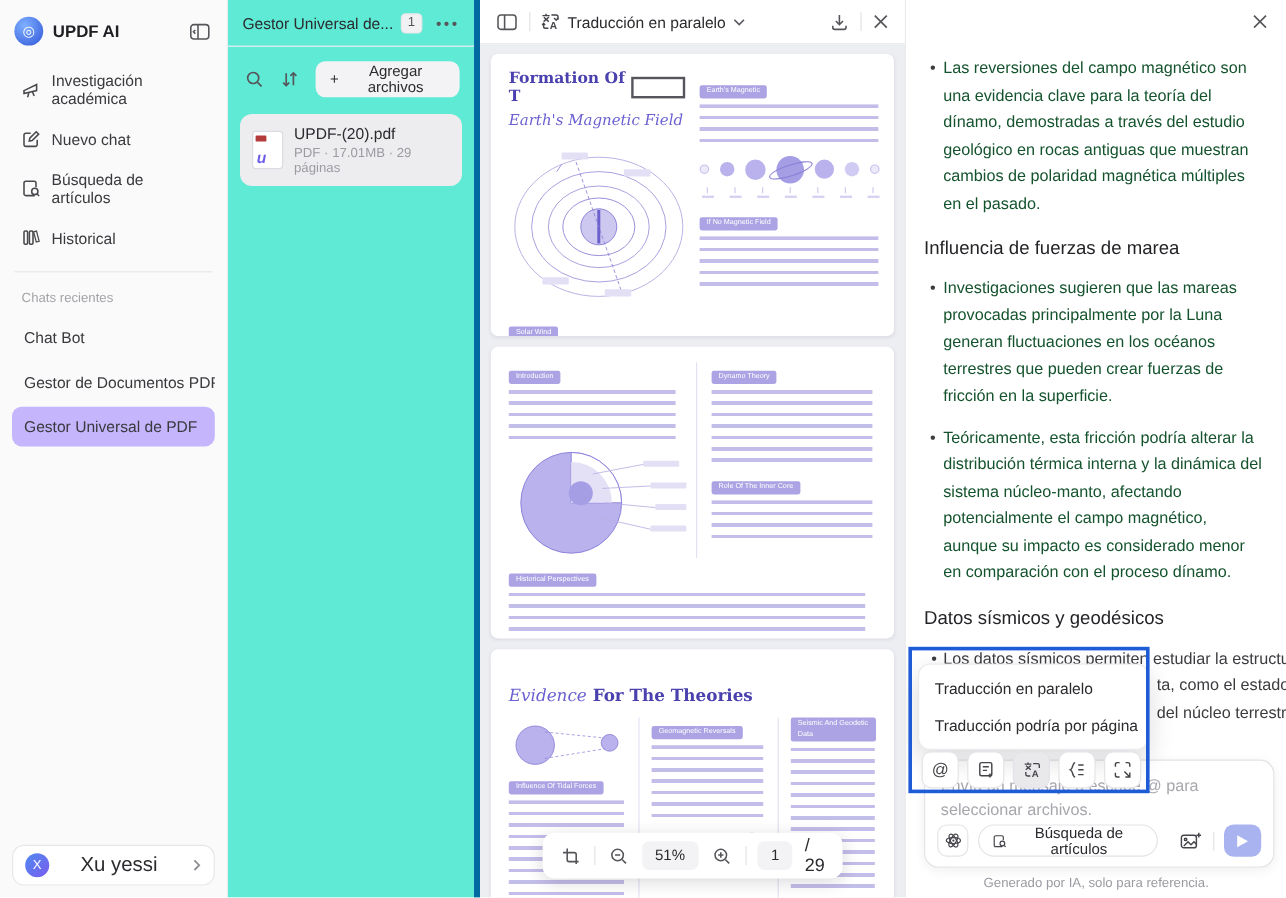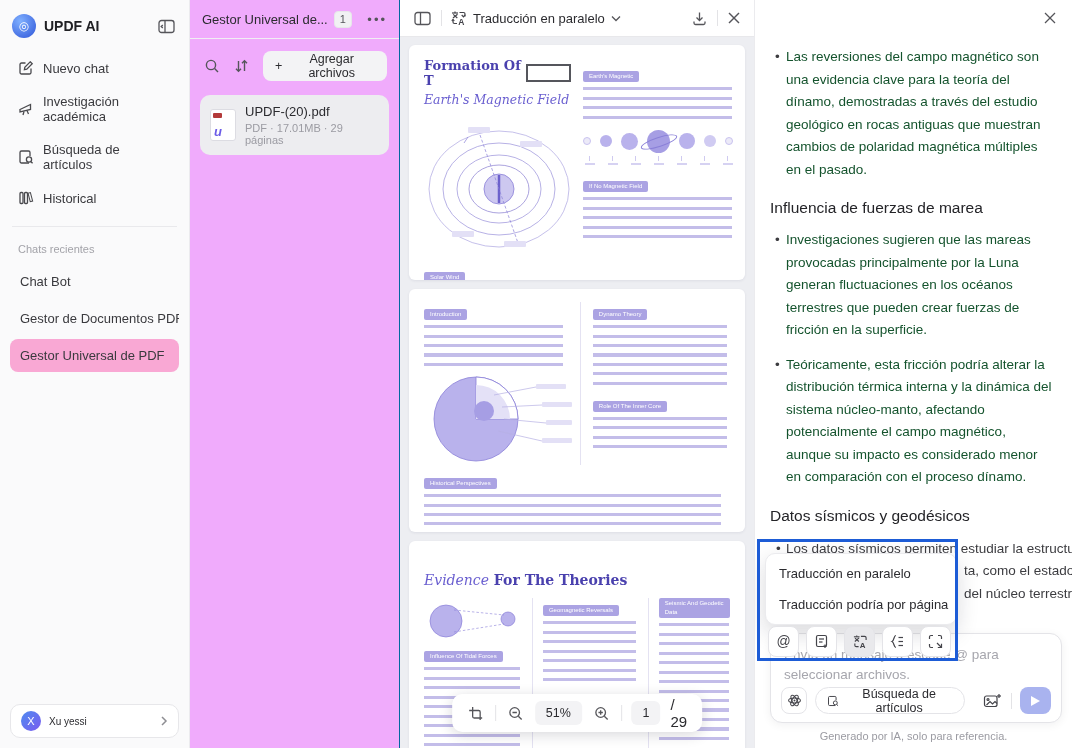--- a/index.html
+++ b/index.html
@@ -17,31 +17,31 @@
   .sb-title { font-size:14px; font-weight:bold; color:#202024; flex:1; }
   .icon-btn { background:none; border:none; cursor:pointer; display:flex;
     align-items:center; justify-content:center; color:#55555a; padding:2px; }
   .nav-item { display:flex; align-items:center; gap:9px; padding:8px 8px;
     border-radius:8px; font-size:13px; color:#3a3a3e; margin-bottom:2px; cursor:pointer; }
   .nav-item svg { flex:0 0 auto; }
   .sb-divider { height:1px; background:#e9e9ec; margin:12px 2px; }
   .sb-section { font-size:11px; color:#a3a3a9; padding:4px 8px 10px; }
   .chat-item { font-size:13px; color:#3a3a3e; padding:9px 10px; border-radius:8px;
     margin-bottom:4px; cursor:pointer; white-space:nowrap; overflow:hidden; }
-  .chat-item.active { background:#f9a8d4; }
+  .chat-item.active { background:#c4b5fd; }
   .user-box { position:absolute; left:10px; right:10px; bottom:10px; height:34px;
     border:1px solid #e7e7ea; border-radius:10px; background:#fff; display:flex;
     align-items:center; gap:8px; padding:0 10px; cursor:pointer; }
   .avatar { width:20px; height:20px; border-radius:50%; font-size:11px; color:#fff;
     background:linear-gradient(135deg,#4f8bf0,#7a5bef); display:flex;
     align-items:center; justify-content:center; }
-  .user-name { flex:1; font-size:10px; color:#2b2b2f; }
+  .user-name { flex:1; font-size:17px; color:#2b2b2f;margin-left:18px; }
 
   
-  .filepanel { width:210px; background:#f0abfc; border-right:1px solid #0369a1; position:relative; }
+  .filepanel { width:210px; background:#5eead4; border-right:5px solid #0369a1; position:relative; }
   .fp-head { height:39px; display:flex; align-items:center; gap:6px;
     padding:0 12px; border-bottom:1px solid #efeff2; }
   .fp-title { font-size:13px; color:#2b2b2f; white-space:nowrap; overflow:hidden;
     text-overflow:ellipsis; max-width:128px; }
   .fp-badge { font-size:11px; color:#55555a; background:#f1f1f3; border:1px solid #e7e7ea;
     border-radius:4px; padding:0 5px; line-height:15px; }
   .dots { margin-left:auto; letter-spacing:2px; color:#55555a; font-size:13px; cursor:pointer; }
   .fp-toolbar { display:flex; align-items:center; gap:10px; padding:12px 12px 10px; }
   .add-btn { margin-left:2px; display:flex; align-items:center; gap:6px; background:#f3f3f5;
     border:none; border-radius:8px; height:30px; padding:0 12px; font-size:12.5px;
@@ -157,32 +157,32 @@
         <svg width="17" height="15" viewBox="0 0 17 15" fill="none" stroke="#55555a" stroke-width="1.3">
           <rect x="1" y="1.5" width="15" height="12" rx="2.5"></rect>
             <line x1="7" y1="1.5" x2="7" y2="13.5"></line>
             <polyline points="4.8,6 3.2,7.5 4.8,9"></polyline>
         </svg>
       </button>
     </div>
 
     <div class="nav-item">
       <svg width="16" height="16" viewBox="0 0 16 16" fill="none" stroke="#4a4a4e" stroke-width="1.3">
-        <path d="M13 8.5v4A1.5 1.5 0 0 1 11.5 14h-8A1.5 1.5 0 0 1 2 12.5v-8A1.5 1.5 0 0 1 3.5 3h4"></path>
-        <path d="M12.2 1.8l2 2-5.4 5.4-2.4.4.4-2.4z"></path>
-      </svg>
-      <span>Nuevo chat</span>
-    </div>
-    <div class="nav-item">
-      <svg width="16" height="16" viewBox="0 0 16 16" fill="none" stroke="#4a4a4e" stroke-width="1.3">
         <path d="M2 8.5 L12.5 3.5 v5 L2 11 z"></path>
           <line x1="6" y1="10.5" x2="5" y2="14"></line>
           <line x1="9" y1="9.5" x2="10.5" y2="13"></line>
       </svg>
       <span>Investigación académica</span>
+    </div>
+    <div class="nav-item">
+      <svg width="16" height="16" viewBox="0 0 16 16" fill="none" stroke="#4a4a4e" stroke-width="1.3">
+        <path d="M13 8.5v4A1.5 1.5 0 0 1 11.5 14h-8A1.5 1.5 0 0 1 2 12.5v-8A1.5 1.5 0 0 1 3.5 3h4"></path>
+        <path d="M12.2 1.8l2 2-5.4 5.4-2.4.4.4-2.4z"></path>
+      </svg>
+      <span>Nuevo chat</span>
     </div>
     <div class="nav-item">
       <svg width="16" height="16" viewBox="0 0 16 16" fill="none" stroke="#4a4a4e" stroke-width="1.3">
         <path d="M11 14H3.5A1.5 1.5 0 0 1 2 12.5v-9A1.5 1.5 0 0 1 3.5 2h7A1.5 1.5 0 0 1 12 3.5V7"></path>
         <circle cx="11" cy="10.5" r="2.6"></circle>
           <line x1="13" y1="12.7" x2="14.6" y2="14.3"></line>
       </svg>
       <span>Búsqueda de artículos</span>
     </div>
     <div class="nav-item">

